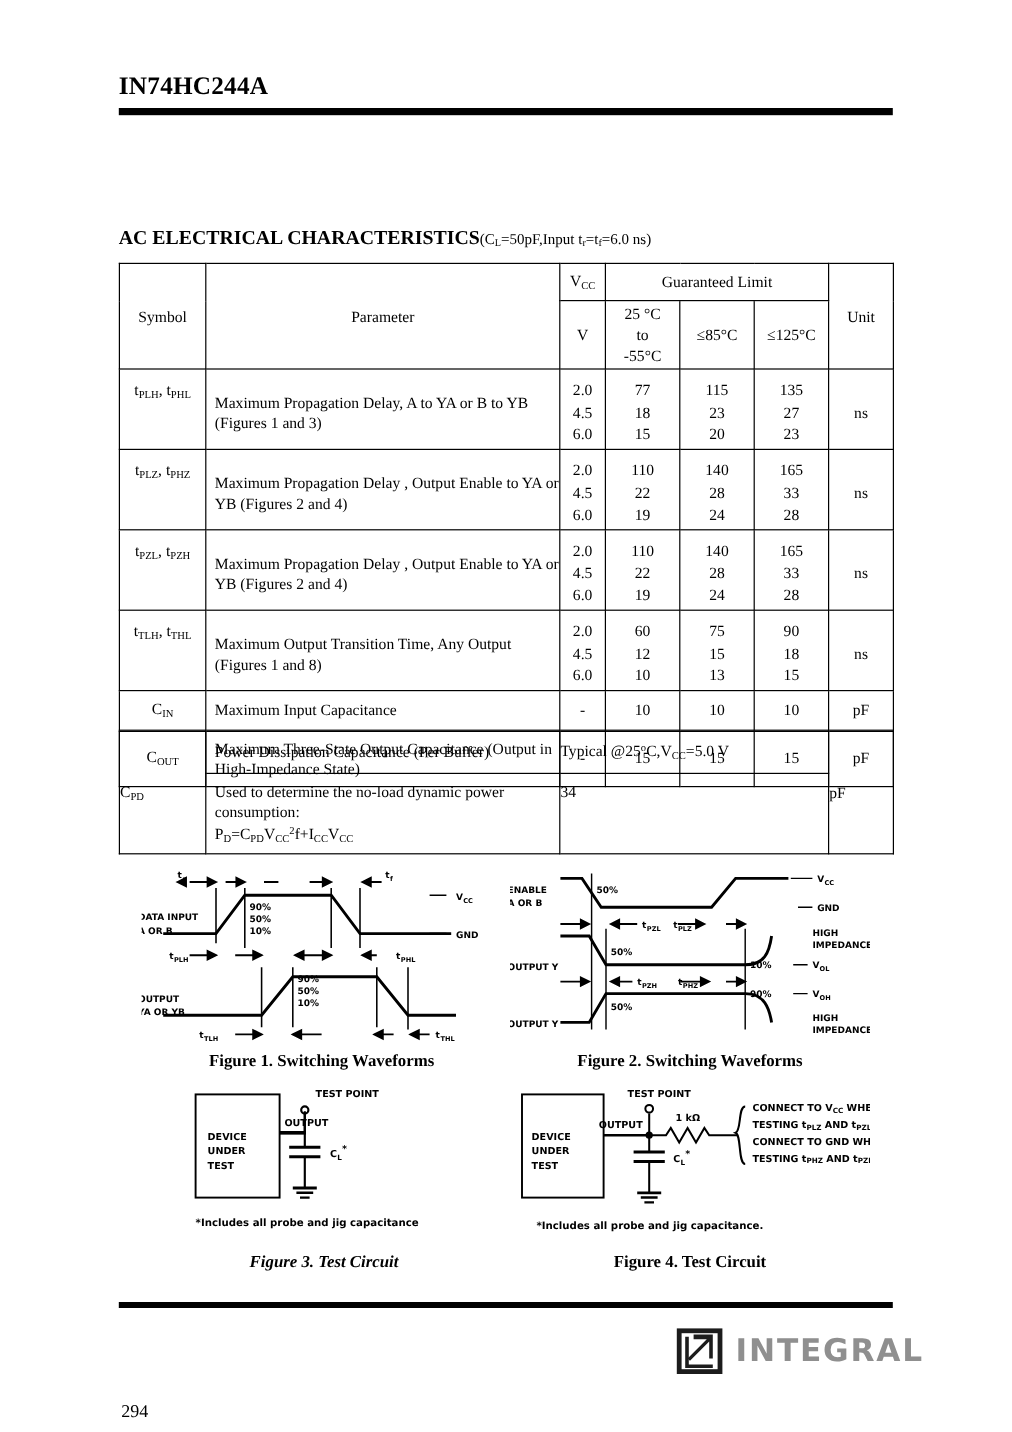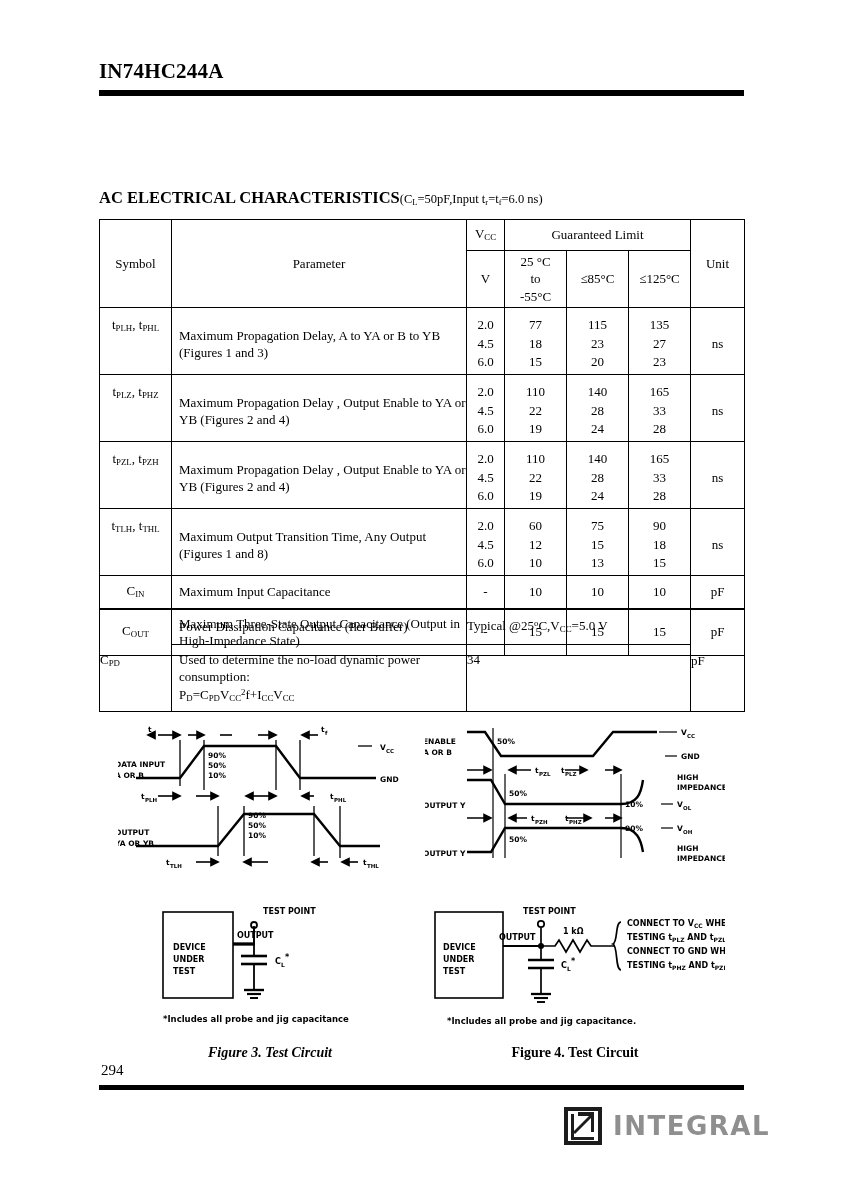--- a/index.html
+++ b/index.html
@@ -135,21 +135,21 @@
     position: absolute;
     left: 99px;
     top: 1085px;
     width: 645px;
     height: 5px;
     background: #000;
   }
   .ftr-page {
     position: absolute;
     left: 101px;
-    top: 1062px;
+    top: 1169px;
     font-size: 15px;
   }
   .logo-wrap {
     position: absolute;
     left: 563px;
     top: 1104px;
     width: 195px;
     height: 46px;
   }
   .logo-mark {
@@ -470,20 +470,21 @@
         <text x="262" y="32">V</text>
         <text x="268" y="34.5" font-size="5.5">CC</text>
         <text x="262" y="64">GND</text>
         <text x="-3" y="49" text-anchor="start">DATA INPUT</text>
         <text x="-3" y="60" text-anchor="start">A OR B</text>
         <text x="-3" y="117" text-anchor="start">OUTPUT</text>
         <text x="-3" y="128" text-anchor="start">YA OR YB</text>
       </g>
     </svg>
   </div>
+  <div class="fig-cap" style="left:118px; top:877px; width:300px;">Figure 1. Switching Waveforms</div>
 
   <div class="fig" style="left:425px; top:718px; width:300px; height:155px;">
     <svg width="300" height="155" viewBox="0 0 300 155">
       <g stroke="#000" fill="none" stroke-width="2.4">
 
         <path d="M42,14 L60,14 L76,38 L168,38 L188,14 L232,14"></path>
 
         <path d="M42,62 L66,62 L80,86 L196,86"></path>
         <path d="M196,86 C212,86 216,76 218,62"></path>
 
@@ -543,20 +544,21 @@
         <text x="252" y="72">IMPEDANCE</text>
         <text x="252" y="89">V</text>
         <text x="258" y="91.5" font-size="5.5">OL</text>
         <text x="252" y="113">V</text>
         <text x="258" y="115.5" font-size="5.5">OH</text>
         <text x="252" y="133">HIGH</text>
         <text x="252" y="143">IMPEDANCE</text>
       </g>
     </svg>
   </div>
+  <div class="fig-cap" style="left:425px; top:877px; width:300px;">Figure 2. Switching Waveforms</div>
 
   <div class="fig" style="left:145px; top:898px; width:250px; height:135px;">
     <svg width="250" height="135" viewBox="0 0 250 135">
       <g stroke="#000" fill="none" stroke-width="1.6">
         <rect x="18" y="14" width="70" height="86"></rect>
         <path d="M88,46 L110,46" stroke-width="3"></path>
         <path d="M110,46 L110,46"></path>
         <path d="M110,46 L110,46"></path>
       </g>
       <g stroke="#000" fill="none" stroke-width="2.6">

